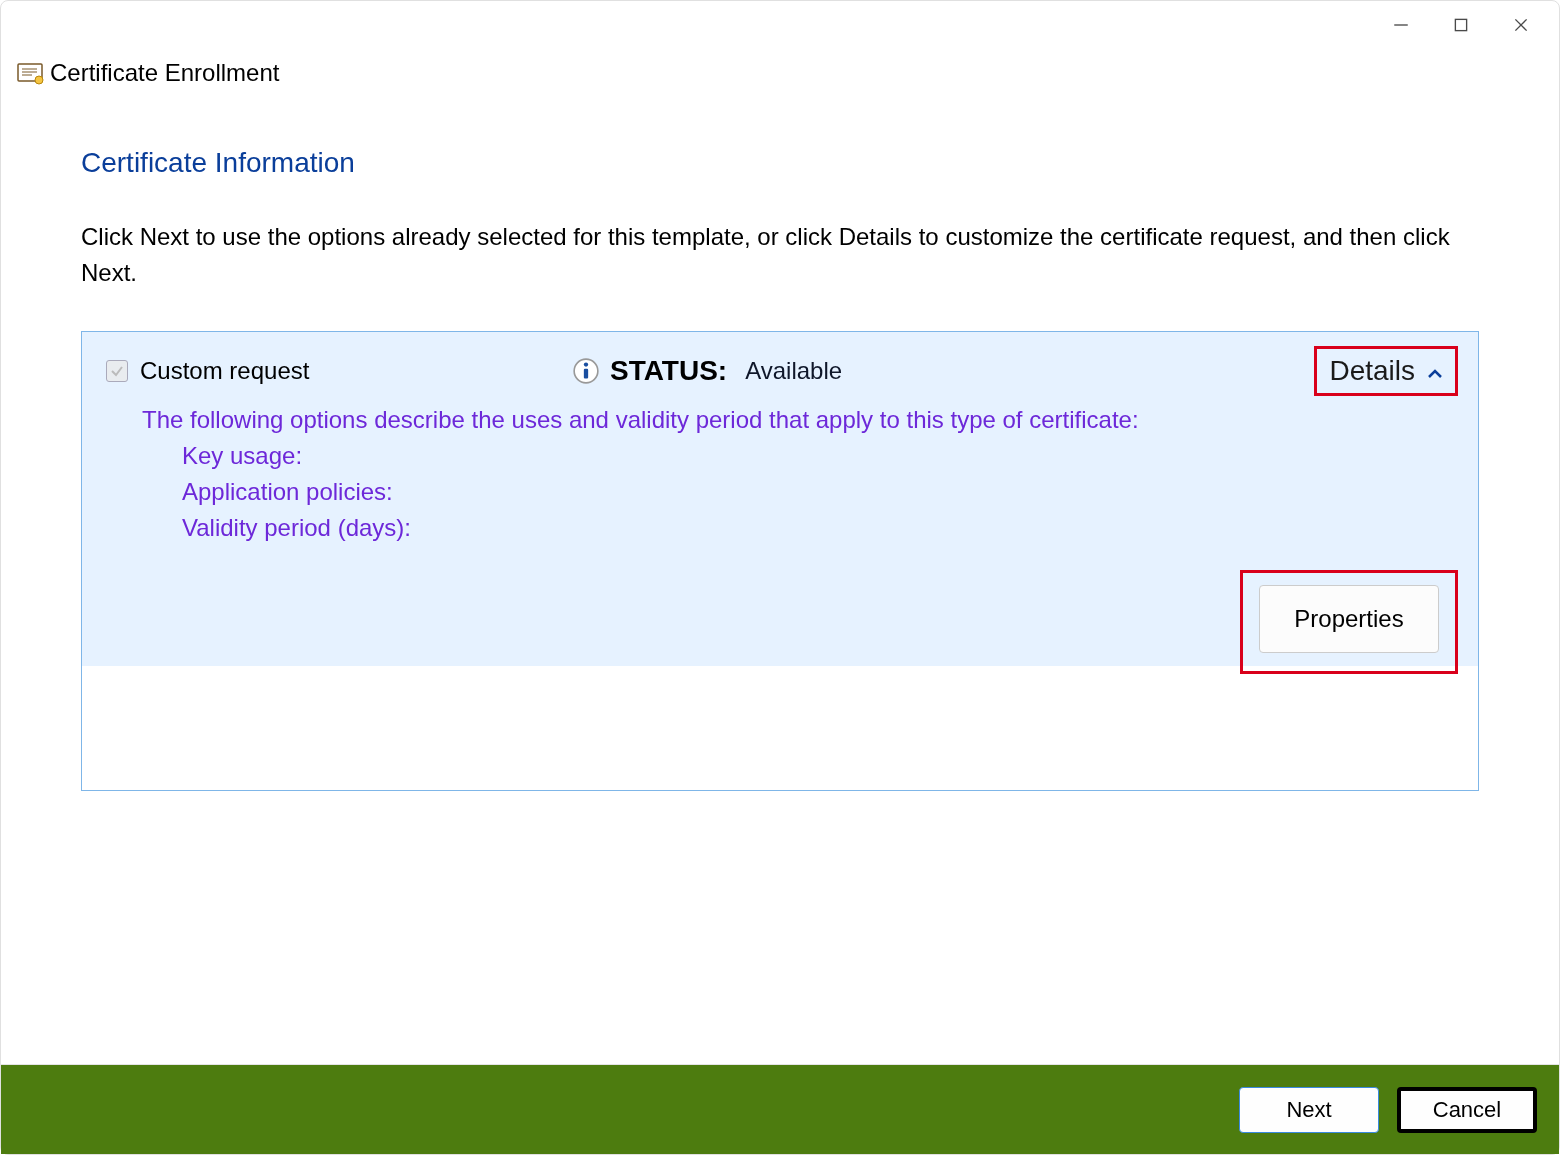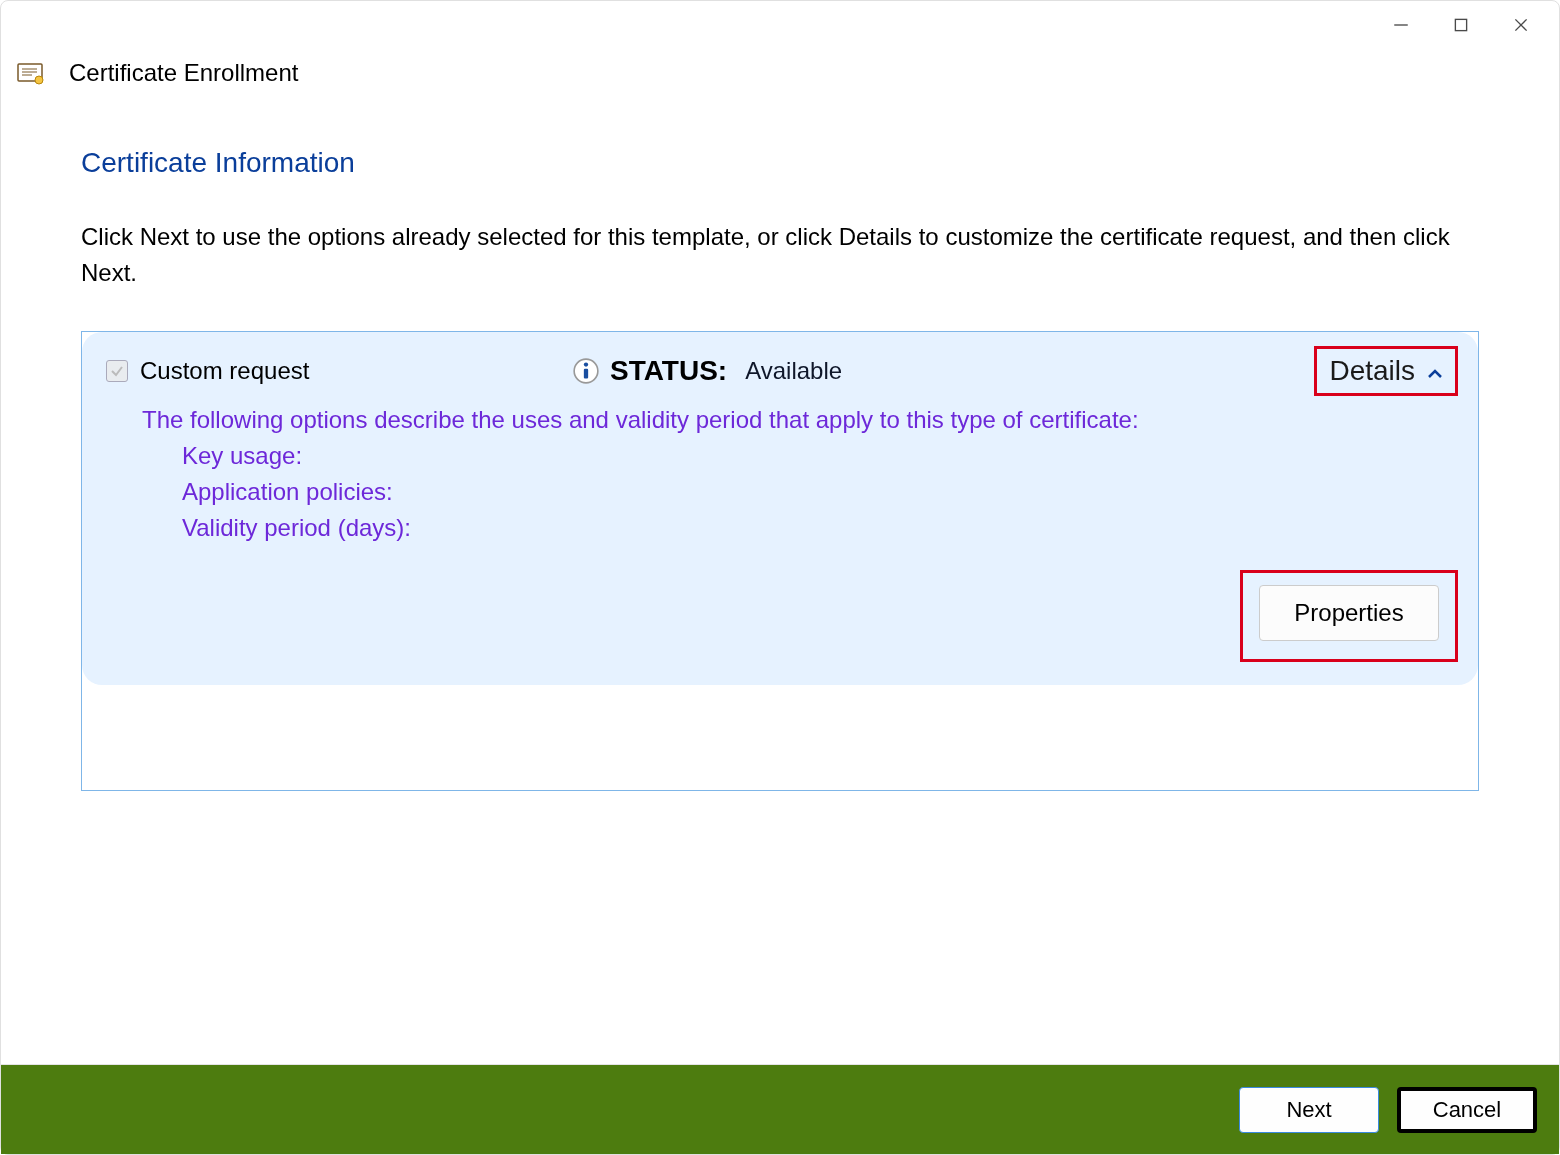--- a/index.html
+++ b/index.html
@@ -40,21 +40,21 @@
       color: #4a4a4a;
       cursor: pointer;
     }
     .titlebar-btn svg {
       width: 18px;
       height: 18px;
     }
     .wizard-header {
       display: flex;
       align-items: center;
-      gap: 24px;
+      gap: 5px;
       padding: 10px 16px 0 16px;
     }
     .cert-icon {
       width: 28px;
       height: 24px;
       display: flex;
       align-items: center;
       justify-content: center;
       flex-shrink: 0;
     }
@@ -82,23 +82,22 @@
       margin-bottom: 40px;
     }
     .cert-panel {
       border: 1px solid #7fb6e8;
       height: 460px;
       display: flex;
       flex-direction: column;
     }
     .cert-row {
       background: #e6f2ff;
-      padding: 14px 20px 25px 24px;
+      padding: 14px 20px 6px 24px;
       position: relative;
-      border-radius: 20px;
     }
     .cert-row-head {
       display: flex;
       align-items: center;
       gap: 12px;
     }
     .cert-checkbox {
       width: 22px;
       height: 22px;
       border: 1px solid #aab;
@@ -169,21 +168,21 @@
     }
     .properties-highlight {
       position: absolute;
       right: 0;
       top: 0;
       border: 3px solid #d9001b;
       padding: 12px 16px 18px 16px;
     }
     .properties-btn {
       width: 180px;
-      height: 56px;
+      height: 68px;
       font-size: 24px;
       color: #000;
       background: #fcfcfc;
       border: 1px solid #ccc;
       border-radius: 4px;
       cursor: pointer;
     }
     .cert-panel-fill {
       flex: 1;
       background: #ffffff;

